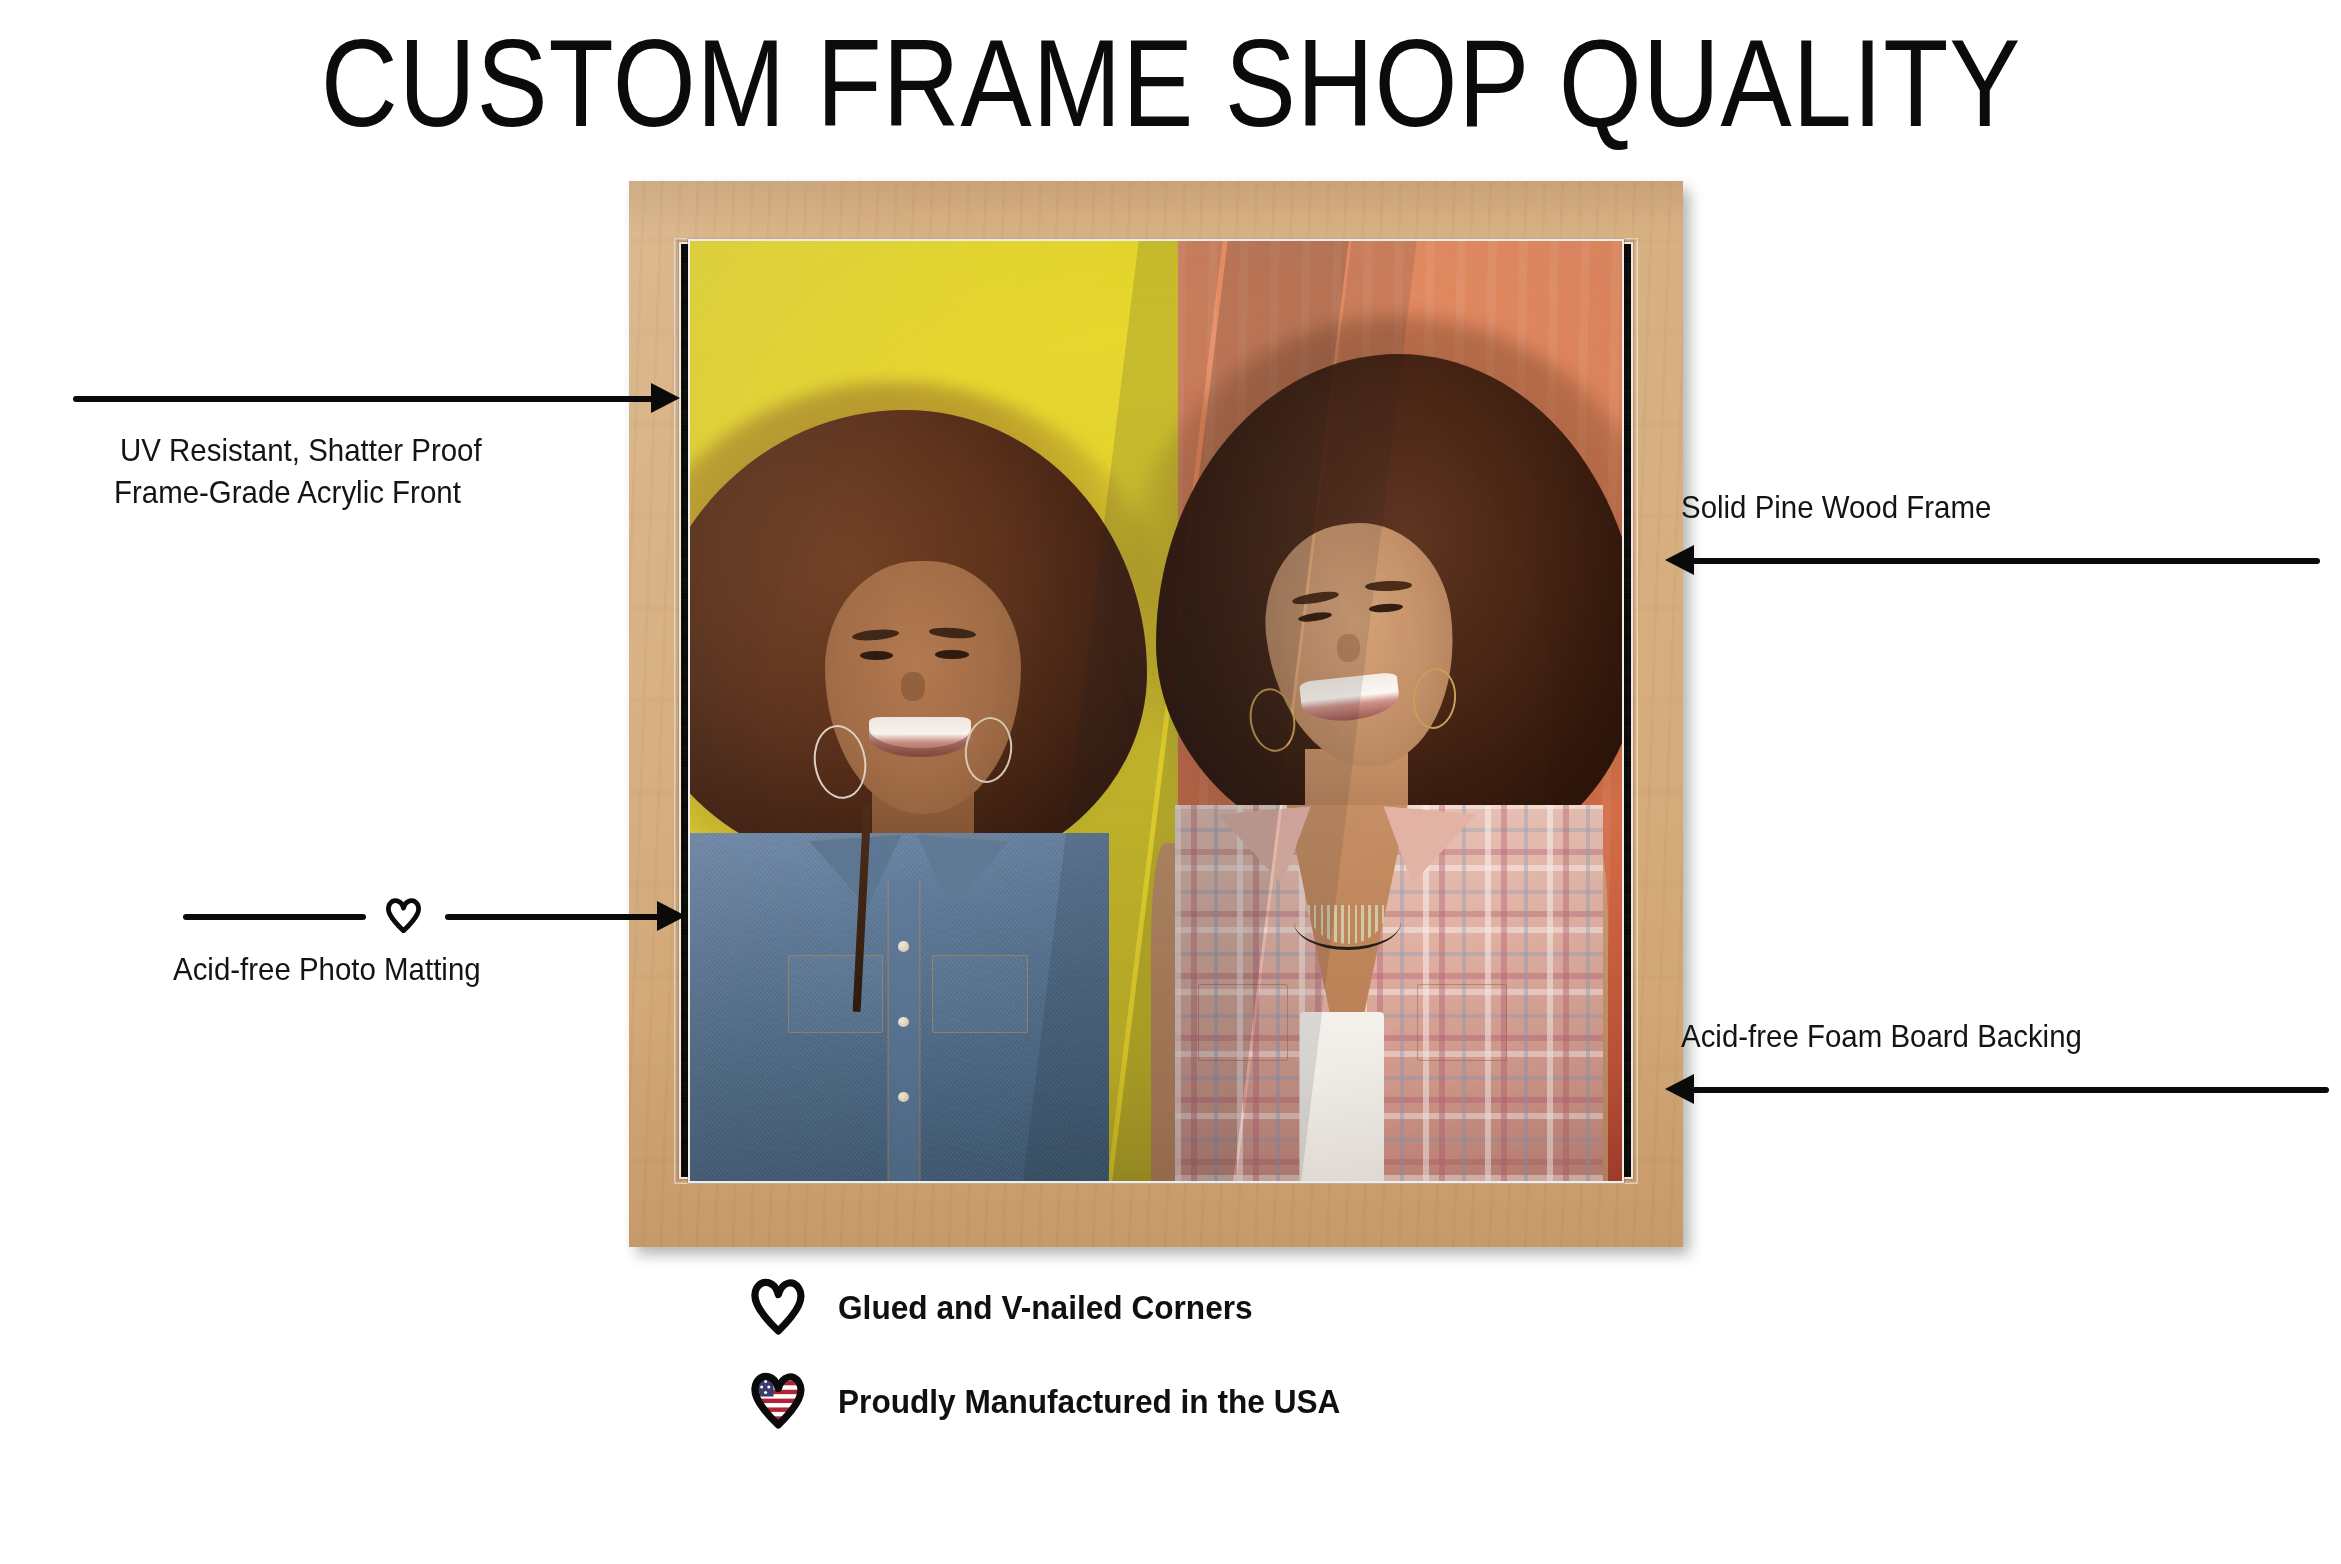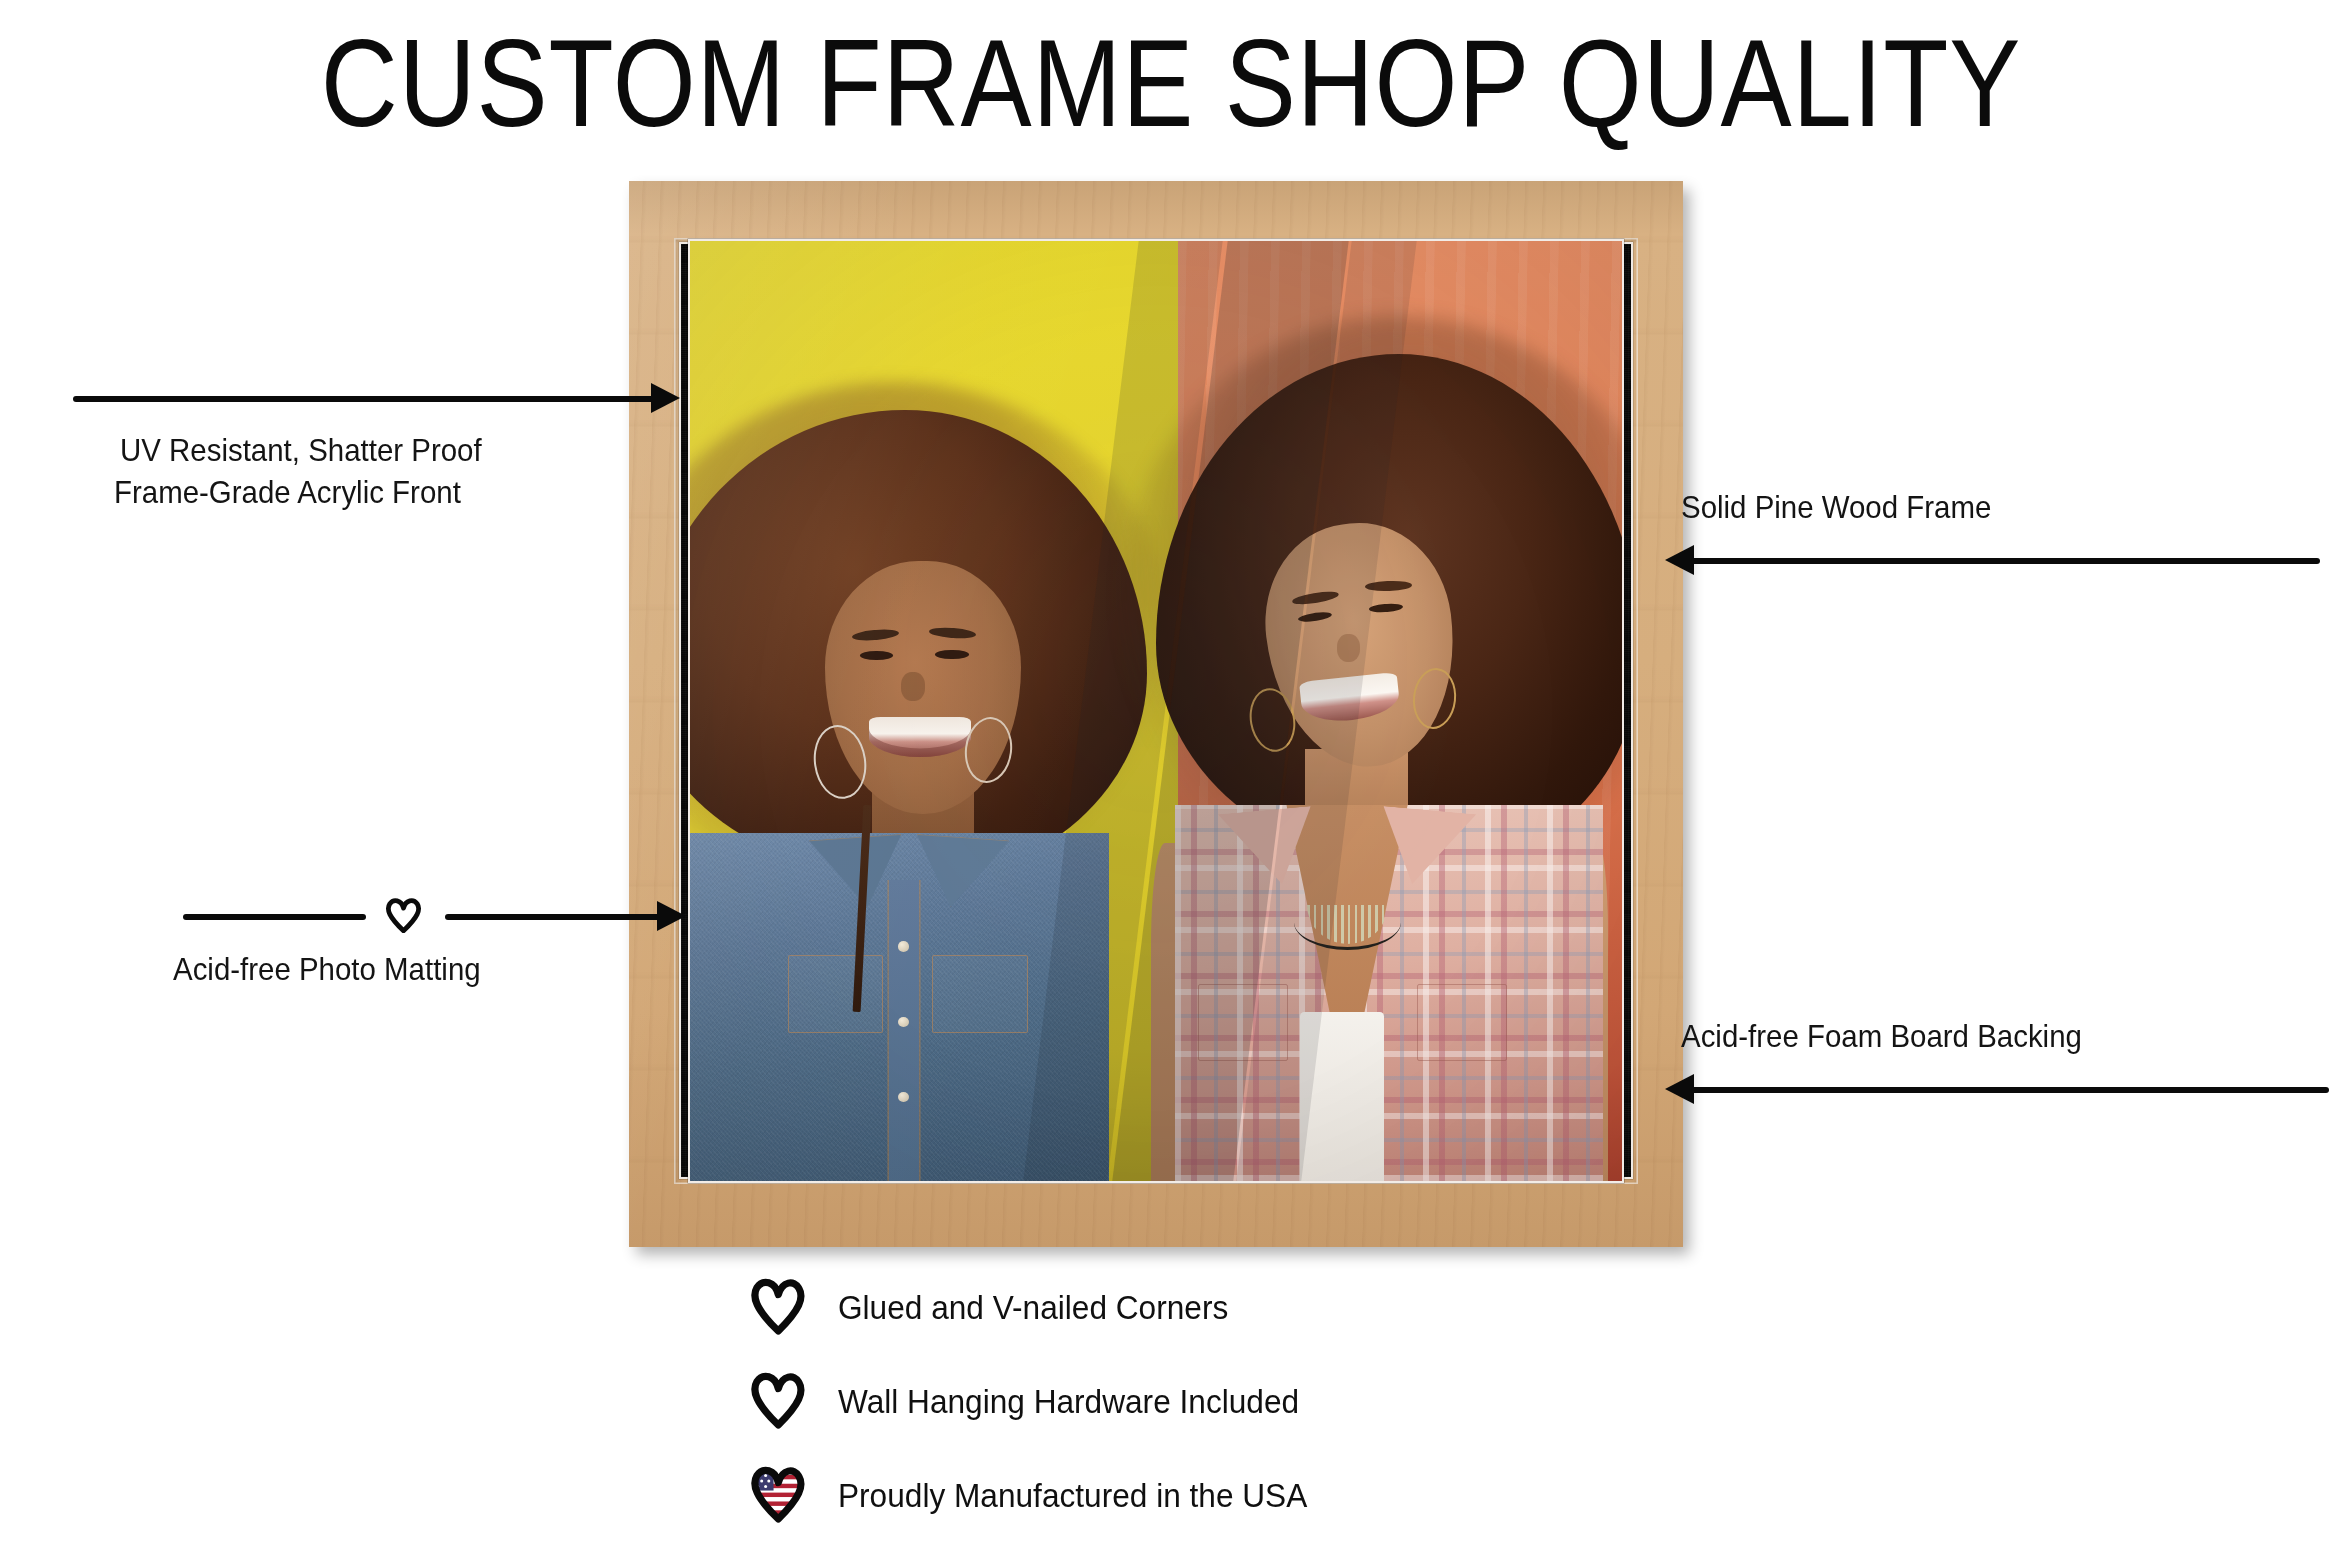--- a/index.html
+++ b/index.html
@@ -310,21 +310,21 @@
     margin-top:-15.7px;
   }
 
   
   .heart-inline{
     position:absolute; top:50%; width:37px; height:35px; margin-top:-19px;
   }
 
   
   #feature-list{
-    position:absolute; left:749px; top:1273px; width:1047px;
+    position:absolute; left:749px; top:1273px; width:1047px;font-weight:bold;
   }
   .feature-row{
     display:flex; align-items:center; height:67px; margin-bottom:27px;
   }
   .feature-icon{ width:57px; height:57px; flex:0 0 57px; margin-right:32px; }
   .feature-text{
     font-size:34px; line-height:1;
     transform:scaleX(0.93); transform-origin:left center;
     white-space:nowrap; color:#101010;
   }
@@ -457,26 +457,20 @@
 
 <div id="feature-list">
 
   <div class="feature-row">
     <svg class="feature-icon" viewBox="0 0 70 72">
       <path d="M36 67 C 8 40, 2 24, 9 12 C 17 1, 32 4, 36 21 C 41 4, 56 2, 62 13 C 69 25, 63 40, 36 67 Z" fill="none" stroke="#0a0a0a" stroke-width="9" stroke-linejoin="round" stroke-linecap="round"></path>
     </svg>
     <div class="feature-text">Glued and V-nailed Corners</div>
   </div>
 
-  <div class="feature-row">
-    <svg class="feature-icon" viewBox="0 0 70 72">
-      <path d="M36 67 C 8 40, 2 24, 9 12 C 17 1, 32 4, 36 21 C 41 4, 56 2, 62 13 C 69 25, 63 40, 36 67 Z" fill="none" stroke="#0a0a0a" stroke-width="9" stroke-linejoin="round" stroke-linecap="round"></path>
-    </svg>
-    <div class="feature-text">Wall Hanging Hardware Included</div>
-  </div>
 
   <div class="feature-row">
     <svg class="feature-icon" viewBox="0 0 70 72">
       <defs>
         <clipPath id="heartClip">
           <path d="M36 67 C 8 40, 2 24, 9 12 C 17 1, 32 4, 36 21 C 41 4, 56 2, 62 13 C 69 25, 63 40, 36 67 Z"></path>
         </clipPath>
       </defs>
       <g clip-path="url(#heartClip)">
         <rect x="0" y="0" width="70" height="72" fill="#ffffff"></rect>

